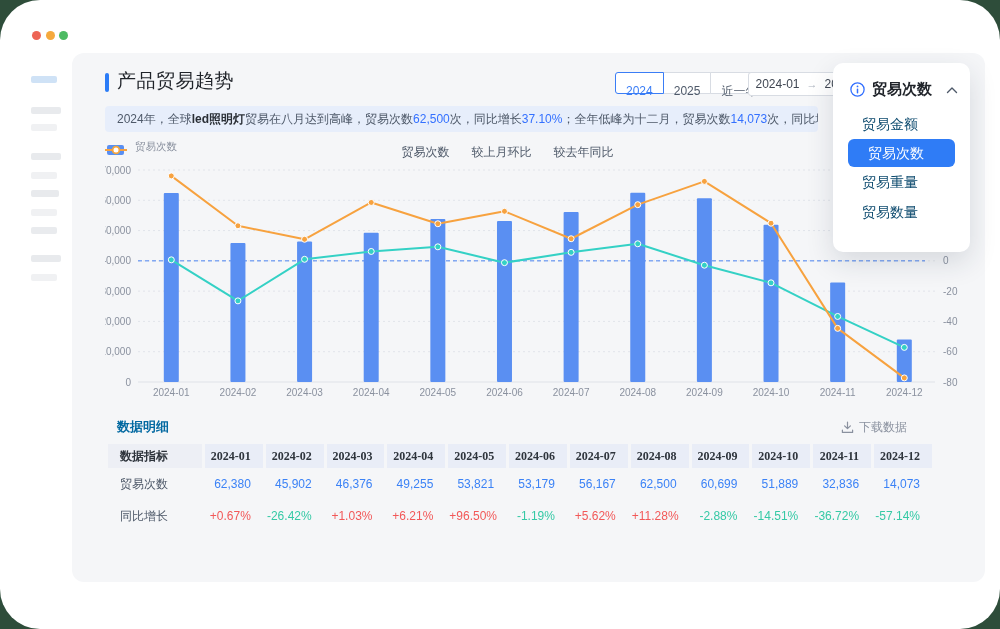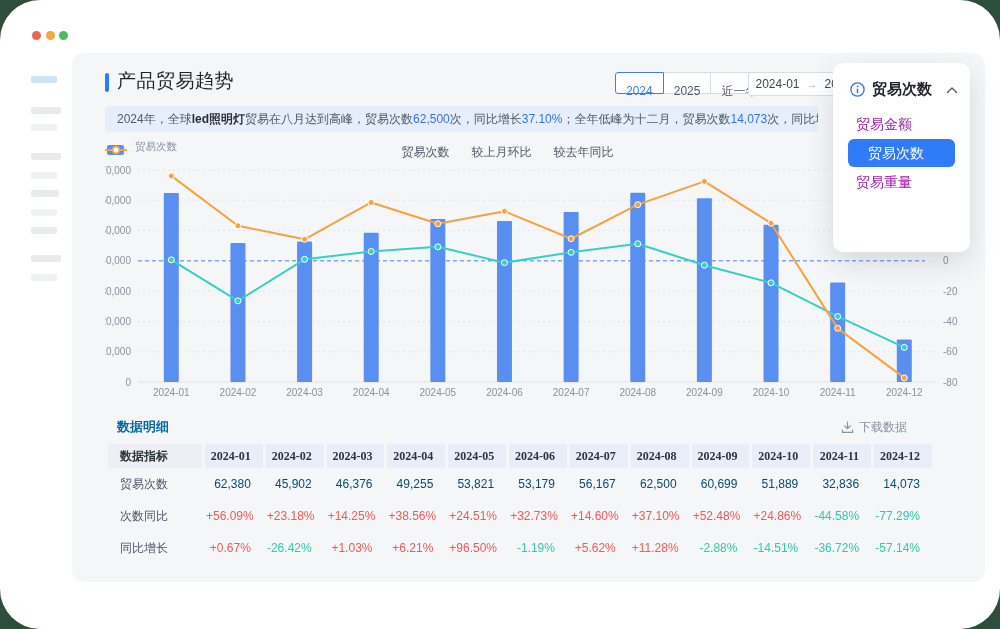--- a/index.html
+++ b/index.html
@@ -31,32 +31,32 @@
   .y-axis-title{position:absolute;left:30px;top:2px;font-size:10.5px;color:#8a919f;}
   .legend{position:absolute;left:0;right:55px;top:6px;display:flex;justify-content:center;gap:22px;}
   .legend-item{display:flex;align-items:center;gap:6px;font-size:12px;color:#4e5969;cursor:pointer;}
   .chart svg{position:absolute;left:0;top:0;}
 
   
   .metric-panel{position:absolute;left:833px;top:63px;width:137px;height:189px;background:#fff;border-radius:10px;box-shadow:0 10px 28px rgba(31,45,61,.14);z-index:5;}
   .metric-head{display:flex;align-items:center;padding:17px 12px 0 17px;}
   .metric-title{font-size:15px;font-weight:700;color:#1f2329;margin-left:7px;flex:1;}
   .metric-options{margin-top:10px;}
-  .metric-option{height:30px;line-height:30px;font-size:14px;color:#a21caf;padding-left:23px;cursor:pointer;}
+  .metric-option{height:30px;line-height:30px;font-size:14px;color:#0c4a6e;padding-left:29px;cursor:pointer;}
   .metric-option.selected{background:#2f7cf6;color:#fff;border-radius:6px;margin:0 15px 0 15px;padding-left:20px;height:28px;line-height:28px;}
 
   
   .table-wrap{position:absolute;left:105px;top:410px;width:830px;}
   .table-head{display:flex;justify-content:space-between;align-items:center;height:34px;}
   .table-title{font-size:13px;font-weight:700;color:#0369a1;padding-left:12px;}
   .download{display:flex;align-items:center;gap:5px;font-size:12px;color:#8a919f;cursor:pointer;margin-right:28px;}
   table{width:100%;border-collapse:separate;border-spacing:3px 0;table-layout:fixed;font-size:12px;}
   thead th{background:#e9edf7;height:24px;font-weight:700;color:#2e343c;text-align:right;padding:0 12px 0 0;font-size:12px;font-family:Liberation Serif, serif;}
   thead th.metric{background:#edeff5;text-align:left;padding:0 0 0 12px;width:82px;}
-  tbody td{height:30px;text-align:right;padding-right:12px;color:#0c4a6e;}
+  tbody td{height:30px;text-align:right;padding-right:12px;color:#3b82f6;}
   tbody td.label{text-align:left;padding-left:12px;padding-right:0;color:#4e5969;}
   td.pos{color:#f25858;}
   td.neg{color:#35c9a5;}
 </style>
 </head>
 <body>
 
 <div class="stage">
   <div class="window">
 
@@ -207,20 +207,21 @@
         </svg>
         <span class="metric-title">贸易次数</span>
         <svg width="12" height="8" viewBox="0 0 12 8">
           <polyline points="1.5,6.5 6,2 10.5,6.5" fill="none" stroke="#4e5969" stroke-width="1.4" stroke-linecap="round" stroke-linejoin="round"></polyline>
         </svg>
       </div>
       <div class="metric-options" id="metricOptions">
           <div class="metric-option">贸易金额</div>
           <div class="metric-option selected">贸易次数</div>
           <div class="metric-option">贸易重量</div>
+          <div class="metric-option">贸易数量</div>
         </div>
     </div>
 
     <div class="table-wrap">
       <div class="table-head">
         <span class="table-title">数据明细</span>
         <span class="download">
           <svg width="13" height="13" viewBox="0 0 13 13">
             <path d="M6.5 1v6.2 M3.6 4.8l2.9 2.9 2.9-2.9" fill="none" stroke="#8a919f" stroke-width="1.2" stroke-linecap="round" stroke-linejoin="round"></path>
             <path d="M1.4 9.2v2.2h10.2V9.2" fill="none" stroke="#8a919f" stroke-width="1.2" stroke-linecap="round" stroke-linejoin="round"></path>
@@ -256,35 +257,20 @@
               <td>53,821</td>
               <td>53,179</td>
               <td>56,167</td>
               <td>62,500</td>
               <td>60,699</td>
               <td>51,889</td>
               <td>32,836</td>
               <td>14,073</td>
             </tr>
             <tr>
-              <td class="label">次数同比</td>
-              <td class="pos">+56.09%</td>
-              <td class="pos">+23.18%</td>
-              <td class="pos">+14.25%</td>
-              <td class="pos">+38.56%</td>
-              <td class="pos">+24.51%</td>
-              <td class="pos">+32.73%</td>
-              <td class="pos">+14.60%</td>
-              <td class="pos">+37.10%</td>
-              <td class="pos">+52.48%</td>
-              <td class="pos">+24.86%</td>
-              <td class="neg">-44.58%</td>
-              <td class="neg">-77.29%</td>
-            </tr>
-            <tr>
               <td class="label">同比增长</td>
               <td class="pos">+0.67%</td>
               <td class="neg">-26.42%</td>
               <td class="pos">+1.03%</td>
               <td class="pos">+6.21%</td>
               <td class="pos">+96.50%</td>
               <td class="neg">-1.19%</td>
               <td class="pos">+5.62%</td>
               <td class="pos">+11.28%</td>
               <td class="neg">-2.88%</td>

